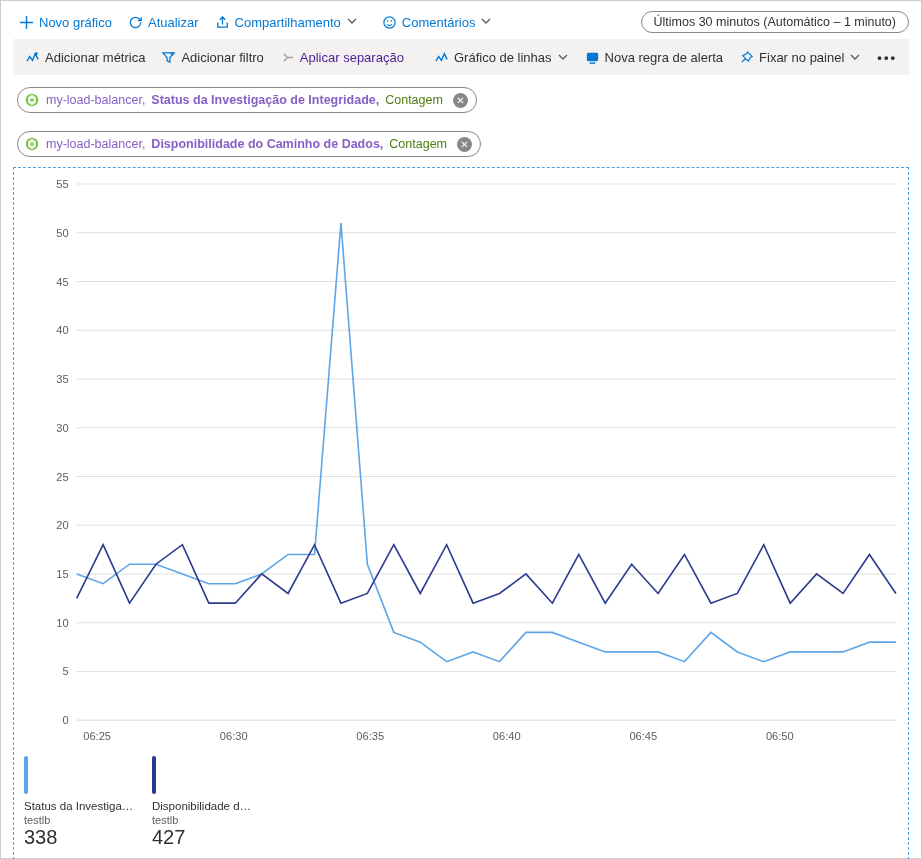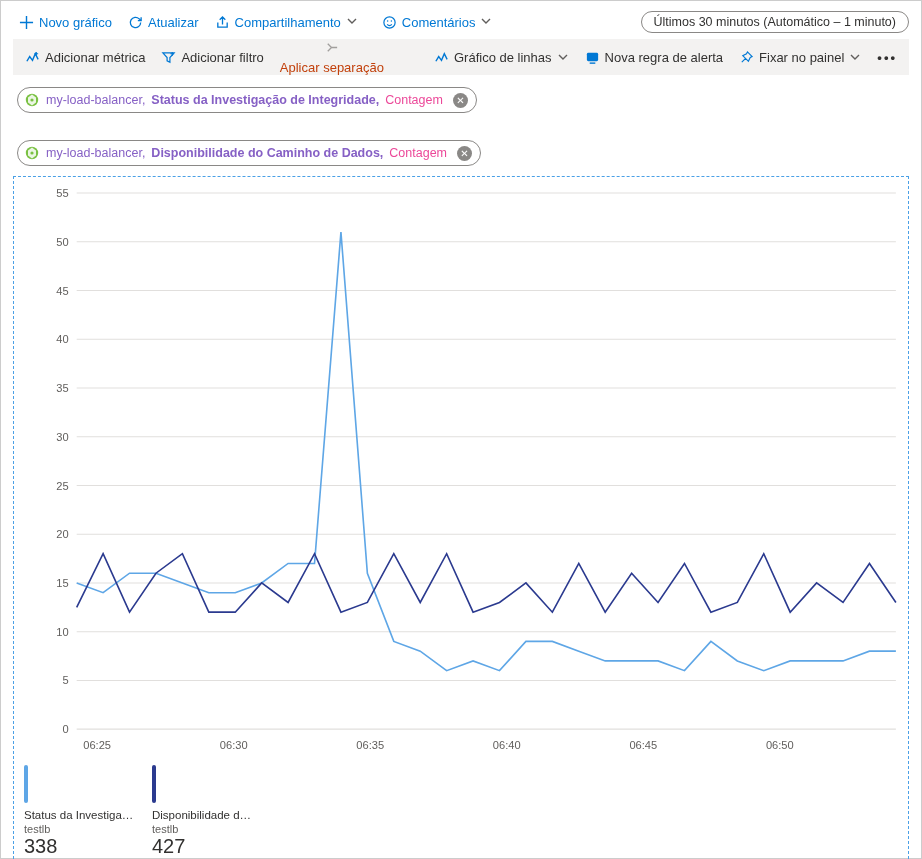--- a/index.html
+++ b/index.html
@@ -7,29 +7,29 @@
   .page { width:922px; height:859px; border:1px solid #ccc; padding:8px 12px 10px 12px; position:relative; }
   .topbar { display:flex; align-items:center; gap:4px; padding:2px 0 6px 0;}
   .topbar .tbtn { display:flex; gap:5px; padding:3px 6px; cursor:pointer; color:#0078d4; font-size:13px;}
   .topbar .spacer { flex:1; }
   .time-range { border:1px solid #8a8886; border-radius:12px; padding:3px 12px; font-size:12.5px; background:#fff; cursor:pointer;}
   svg.icon { width:15px; height:15px; flex-shrink:0; }
   .chev { width:12px; height:12px; }
   .title-row { display:flex; align-items:center; gap:8px; padding:6px 2px 10px 6px; font-size:15.5px; font-weight:600; line-height:1.25;}
   .toolbar { height:36px; background:#f3f2f1; display:flex; align-items:center; padding:0 4px 0 4px; gap:0;}
   .toolbar .tool { display:flex; align-items:center; gap:5px; padding:6px 8px; font-size:13px; cursor:pointer; color:#323130;}
-  .toolbar .tool.disabled { color:#c2410c; cursor:default;flex-direction:column;}
+  .toolbar .tool.disabled { color:#4c1d95; cursor:default;}
   .toolbar .grow { flex:1; }
   .toolbar .more { padding:6px 8px; cursor:pointer; letter-spacing:2px; font-weight:bold;}
-  .pills { display:flex; gap:27px; padding:12px 4px 10px 4px; flex-wrap:wrap;}
+  .pills { display:flex; gap:18px; padding:12px 4px 10px 4px; flex-wrap:wrap;}
   .pill { display:flex; align-items:center; gap:6px; border:1px solid #8a8886; border-radius:14px; padding:4px 8px 4px 6px; font-size:12.5px; background:#fff; }
   .pill .res { width:16px; height:16px; }
   .pill .resname { color:#8660c5; font-weight:400;}
   .pill .metric { color:#8660c5; font-weight:600;text-align:center;}
-  .pill .agg { color:#ec4899; }
+  .pill .agg { color:#4d7c0f; }
   .pill .close { width:15px; height:15px; border-radius:50%; background:#8a8886; color:#fff; display:flex; align-items:center; justify-content:center; font-size:10px; margin-left:4px; cursor:pointer;}
   .chart-frame { border:1px dashed #4aa0e6; padding:6px 2px 6px 2px; position:relative;}
   .chart-svg { display:block; width:100%; }
   .legend { display:flex; gap:18px; padding:4px 6px 4px 8px;}
   .legend .item { display:flex; align-items:flex-start; gap:6px;flex-direction:column; }
   .legend .bar { width:4px; height:38px; border-radius:2px; margin-top:2px;}
   .legend .txt { display:flex; flex-direction:column; line-height:1.15;}
   .legend .name { font-size:11.5px; color:#323130; max-width:110px; white-space:nowrap; overflow:hidden; text-overflow:ellipsis;}
   .legend .sub { font-size:11px; color:#605e5c;}
   .legend .val { font-size:20px; font-weight:400; color:#323130;}

